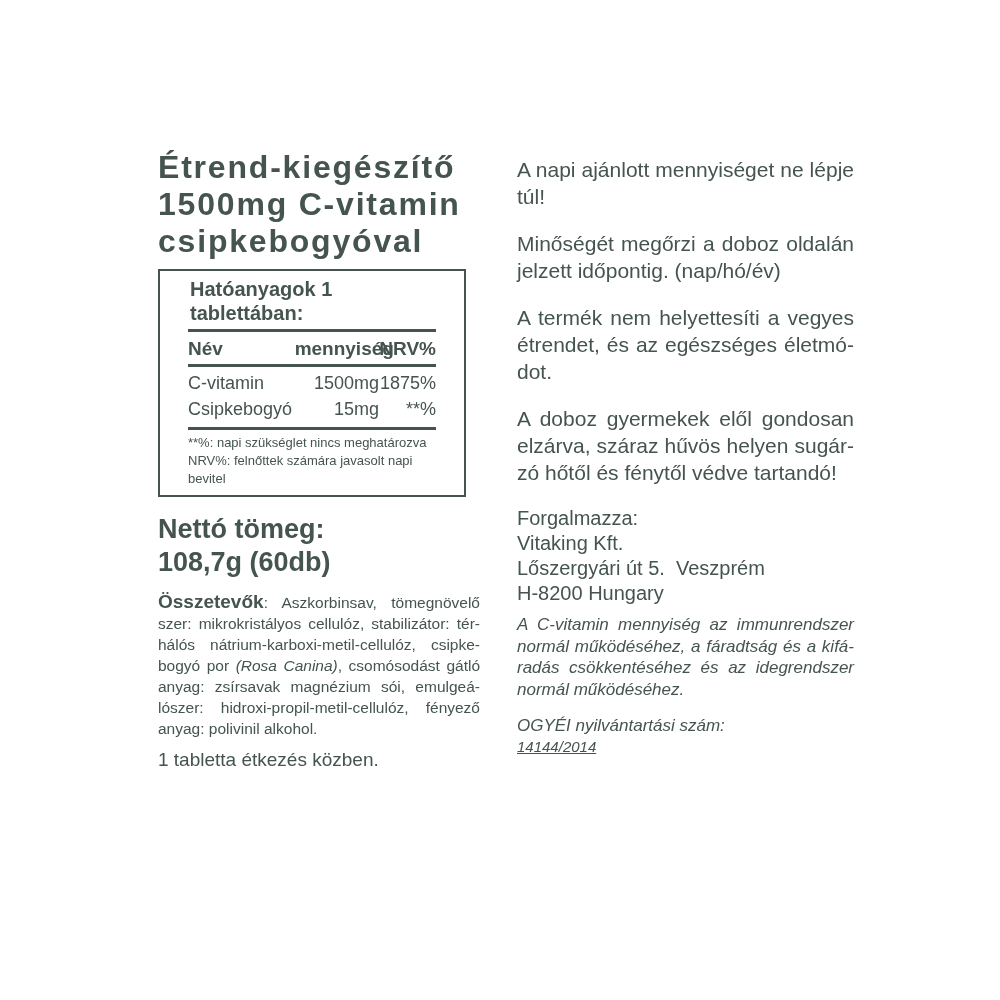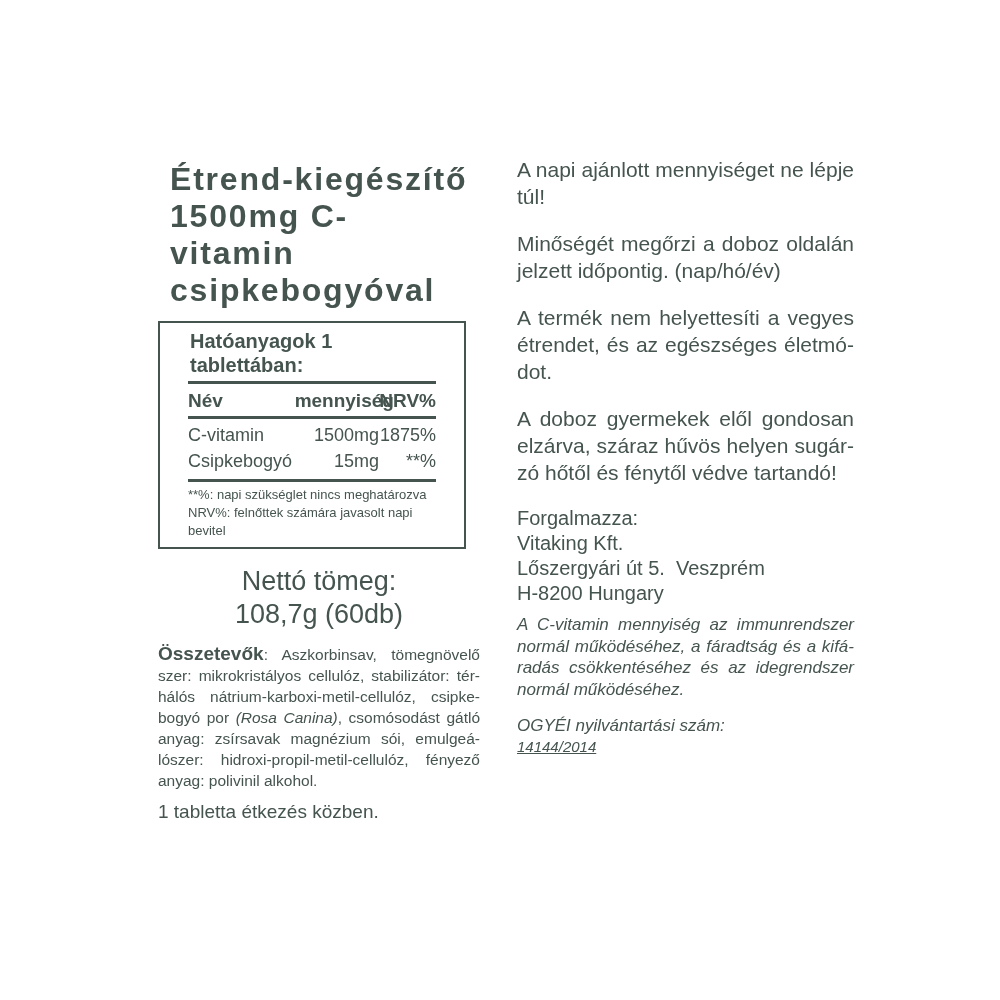--- a/index.html
+++ b/index.html
@@ -9,21 +9,21 @@
     background: #fff;
     color: #45544f;
     font-family: "Liberation Sans", sans-serif;
     overflow: hidden;
   }
   
   .col-left {
     position: absolute; left: 158px; top: 149px; width: 322px;
   }
   .product-title {
-    margin: 12px;
+    margin: 0;
     font-size: 32px; font-weight: bold; line-height: 37px;
     letter-spacing: 1.8px;
     white-space: pre-line;
   }
   .facts {
     margin-top: 9px;
     width: 308px;
     border: 2px solid #45544f;
     box-sizing: border-box;
     padding: 0 28px;
@@ -32,21 +32,21 @@
     font-size: 20px; font-weight: bold; line-height: 24px;
     padding: 6px 0 4px 2px;
   }
   .rule { border-top: 3px solid #45544f; }
   .frow { display: grid; grid-template-columns: 43% 34% 23%; }
   .frow .c2, .frow .c3 { text-align: right; }
   .fhead { font-size: 19px; font-weight: bold; padding: 5px 0 4px; line-height: 23px; }
   .fbody { padding: 3px 0 5px; }
   .fbody .frow { font-size: 18px; line-height: 26px; }
   .footnotes { font-size: 13px; line-height: 18px; padding: 4px 0 7px; }
-  .net-weight { margin-top: 16px; font-size: 27px; font-weight: normal; line-height: 33px; text-align: center; }
+  .net-weight { margin-top: 16px; font-size: 27px; font-weight: bold; line-height: 33px; }
   .ingredients {
     margin: 12px 0 0; width: 322px;
     font-size: 15.5px; line-height: 21px;
     text-align: justify;
   }
   .ingredients .lead { font-size: 19px; font-weight: bold; }
   .ingredients .it { font-style: italic; }
   .daily { margin-top: 9px; font-size: 19px; line-height: 24px; }
   .daily .head { font-weight: bold; }
   

